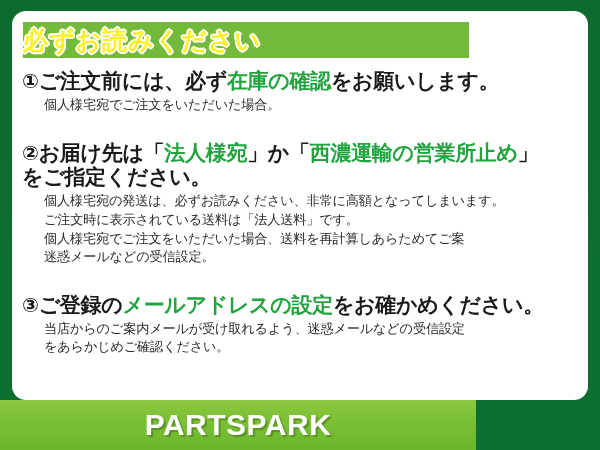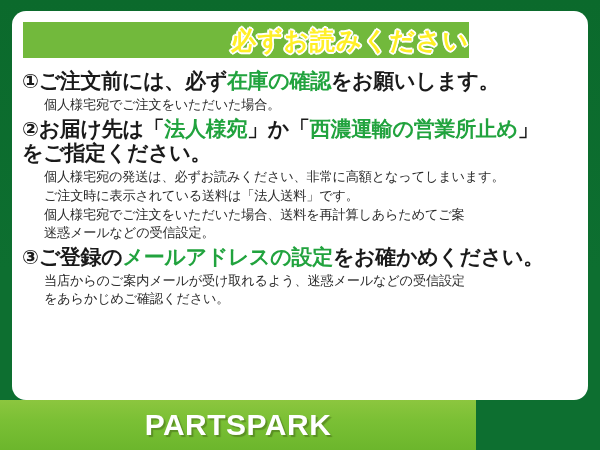--- a/index.html
+++ b/index.html
@@ -39,21 +39,21 @@
   
   .title-band {
     position: absolute;
     left: 11px;
     top: 11px;
     width: 446px;
     height: 36px;
     background: #72b93c;
     display: flex;
     align-items: center;
-    justify-content: flex-end;
+    justify-content: flex-start;
   }
   .title-text {
     font-family: "DejaVu Sans", "Liberation Sans", sans-serif;
     font-size: 25px;
     font-weight: bold;
     letter-spacing: 1px;
     color: #ffef26;
     text-shadow:
       1.4px 1.4px 0 #ffffff,
      -1.4px 1.4px 0 #ffffff,
@@ -69,21 +69,21 @@
   
   .items {
     position: absolute;
     left: 0;
     top: 58px;
     width: 576px;
   }
   .item {
     padding: 0 4px 0 10px;
   }
-  .item + .item { margin-top: 2px; }
+  .item + .item { margin-top: 26px; }
 
   .item-head {
     font-family: "DejaVu Sans", "Liberation Sans", sans-serif;
     font-size: 21px;
     font-weight: bold;
     color: #1a1a1a;
     line-height: 1.18;
     letter-spacing: -0.3px;
     white-space: nowrap;
   }

